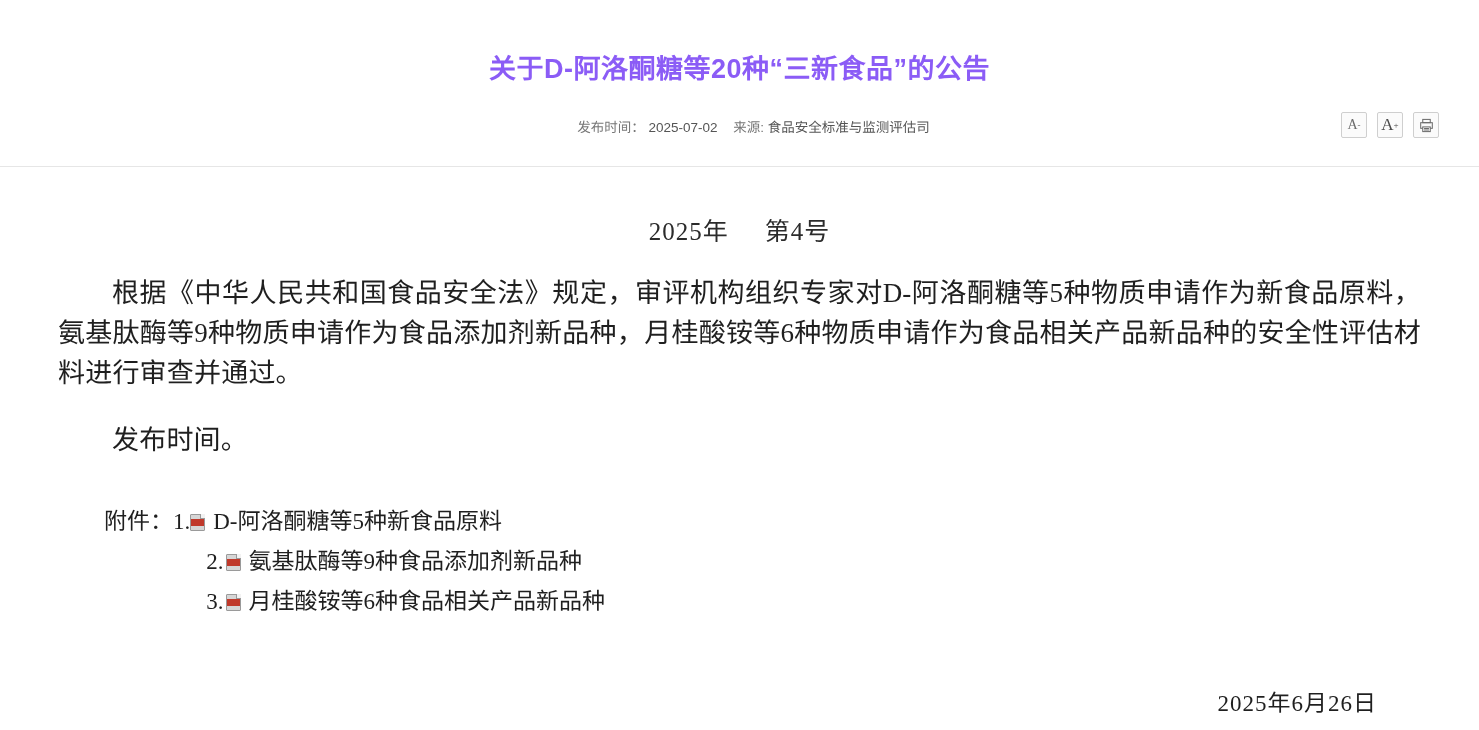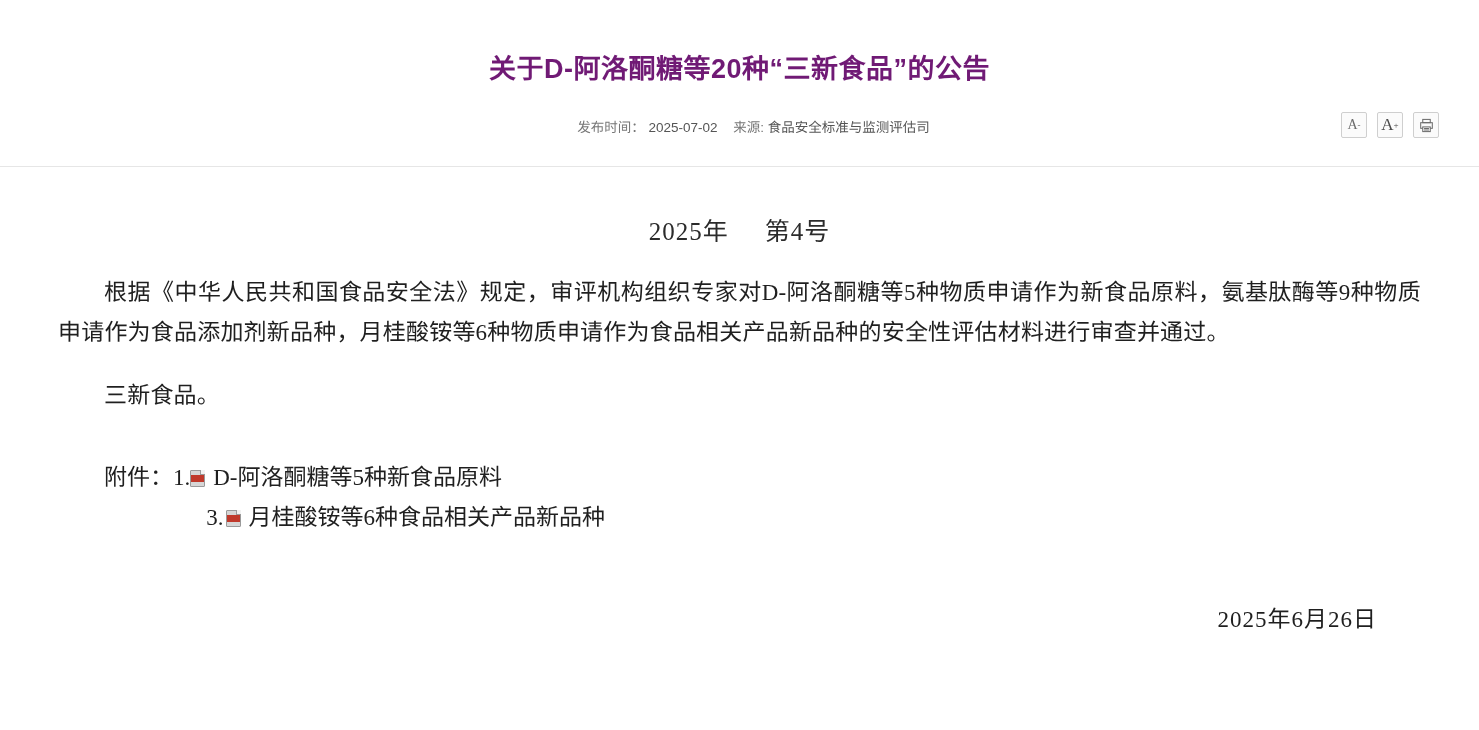--- a/index.html
+++ b/index.html
@@ -20,21 +20,21 @@
     height: 730px;
     box-sizing: border-box;
   }
 
   
   .doc-title {
     text-align: center;
     font-family: "Liberation Sans", "DejaVu Sans", sans-serif;
     font-size: 27px;
     font-weight: bold;
-    color: #701a75;
+    color: #8b5cf6;
     letter-spacing: 0.5px;
     padding-top: 34px;
     line-height: 1.3;
   }
   .meta-row {
     position: relative;
     margin-top: 29px;
     height: 40px;
     padding-left: 28px;
   }
@@ -91,21 +91,21 @@
   .doc-number {
     text-align: center;
     font-size: 25px;
     margin-top: 44px;
     letter-spacing: 1px;
     color: #2b2b2b;
   }
   .doc-number .gap { display: inline-block; width: 36px; }
 
   .para {
-    font-size: 23px;
+    font-size: 27px;
     line-height: 40px;
     text-indent: 2em;
     margin-top: 26px;
     text-align: justify;
     color: #1f1f1f;
     letter-spacing: 0.2px;
   }
   .para.tight { margin-top: 4px; }
 
   .attachments {
@@ -214,27 +214,30 @@
 
   <hr class="divider">
 
   <div class="content">
 
     <div class="doc-number">
       <span>2025年</span><span class="gap"></span><span>第4号</span>
     </div>
 
     <p class="para">根据《中华人民共和国食品安全法》规定，审评机构组织专家对D-阿洛酮糖等5种物质申请作为新食品原料，氨基肽酶等9种物质申请作为食品添加剂新品种，月桂酸铵等6种物质申请作为食品相关产品新品种的安全性评估材料进行审查并通过。</p>
-    <p class="para tight">三新食品。</p>
+    <p class="para tight">发布时间。</p>
 
     <div class="attachments">
       <div class="att-head">
         <span>附件：</span><span class="num">1.</span><span class="pdf-icon"><span class="body"></span><span class="band"></span><span class="fold"></span></span><a class="att-link">D-阿洛酮糖等5种新食品原料</a>
       </div>
       <div class="att-line">
+        <span class="att-indent"></span><span class="num">2.</span><span class="pdf-icon"><span class="body"></span><span class="band"></span><span class="fold"></span></span><a class="att-link">氨基肽酶等9种食品添加剂新品种</a>
+      </div>
+      <div class="att-line">
         <span class="att-indent"></span><span class="num">3.</span><span class="pdf-icon"><span class="body"></span><span class="band"></span><span class="fold"></span></span><a class="att-link">月桂酸铵等6种食品相关产品新品种</a>
       </div>
     </div>
 
     <div class="signature">
       <div>2025年6月26日</div>
     </div>
 
   </div>
 </div>

